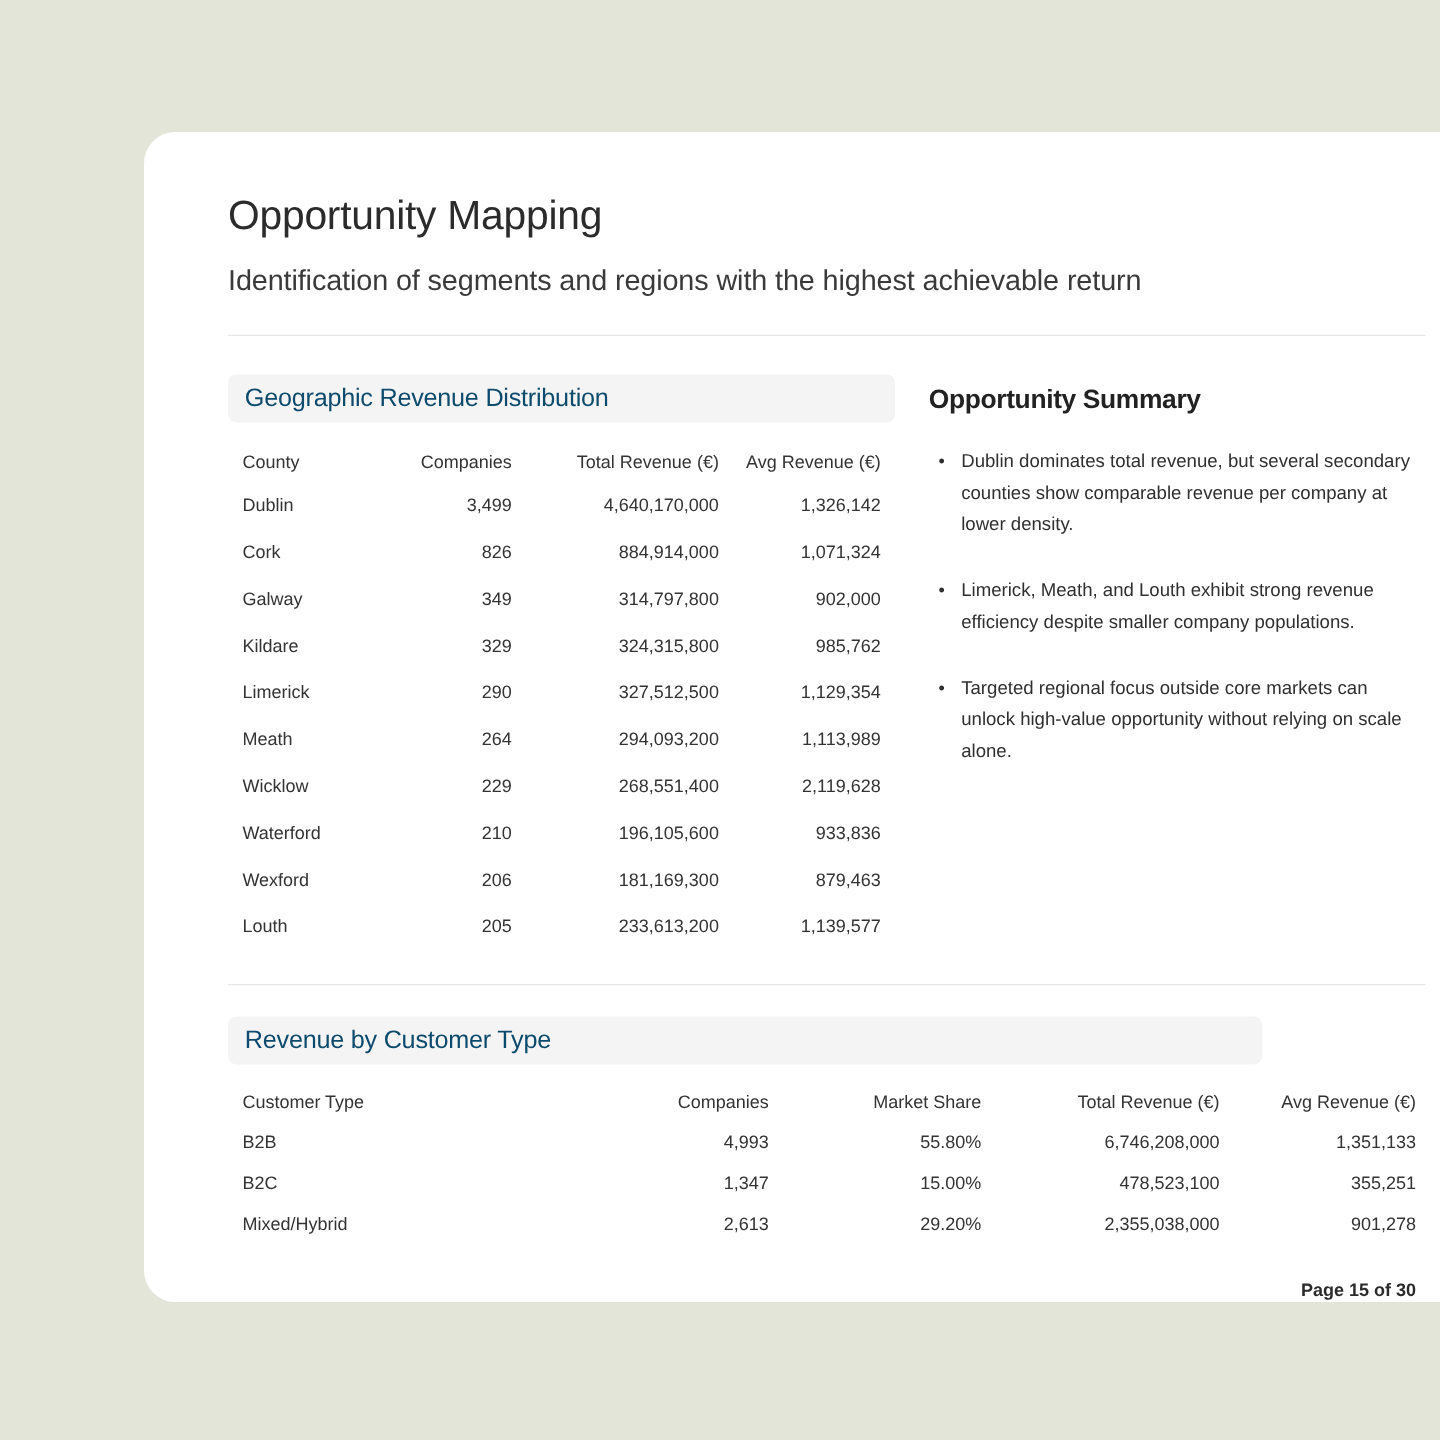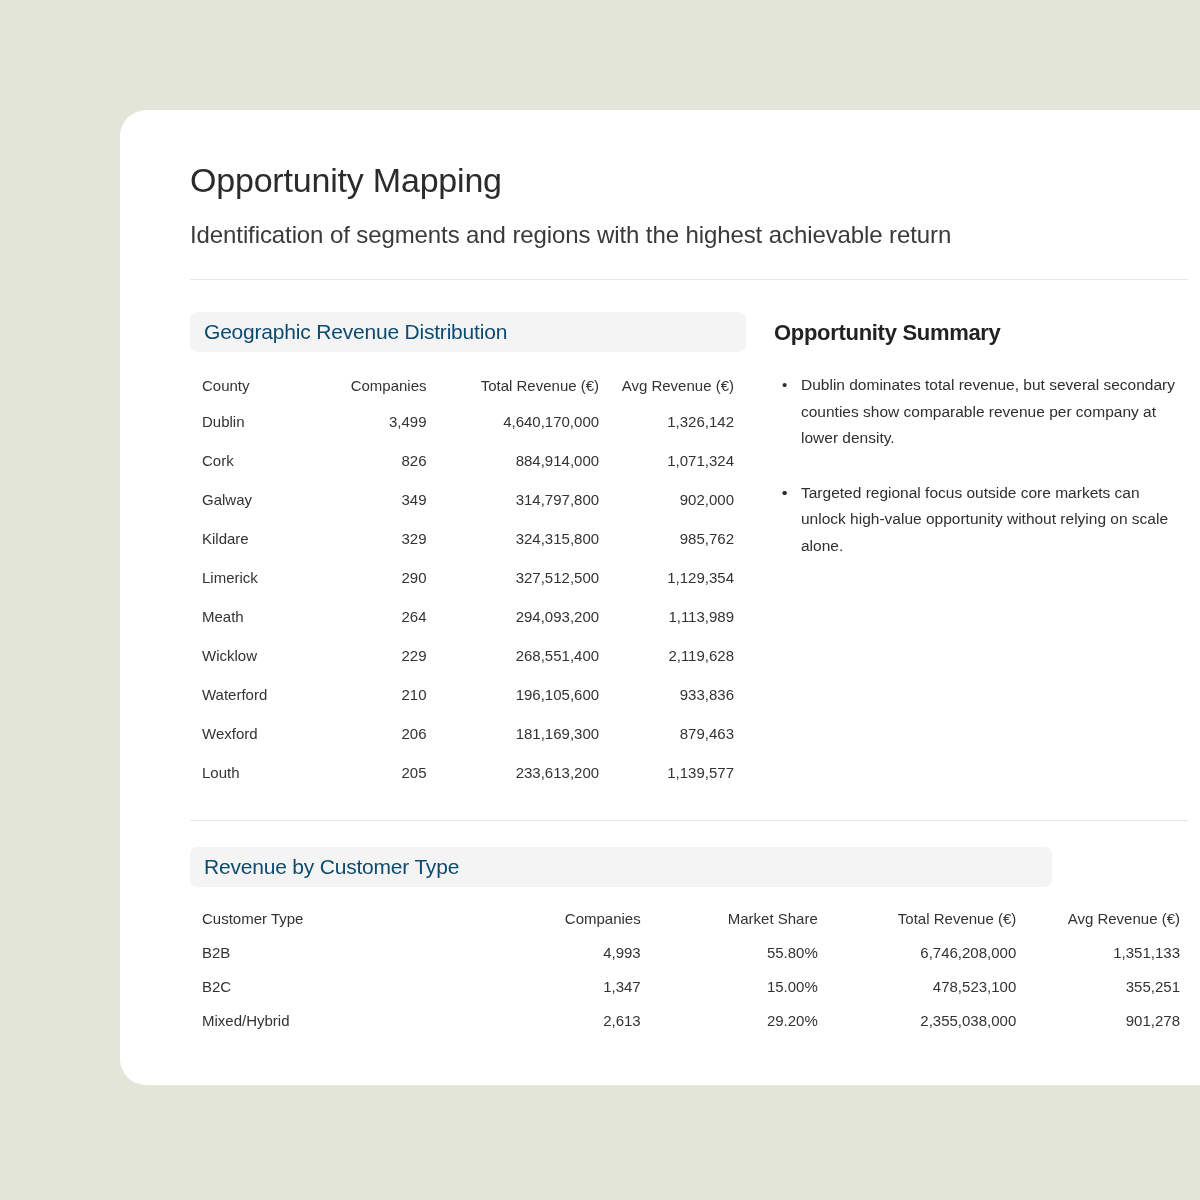--- a/index.html
+++ b/index.html
@@ -245,21 +245,21 @@
               <td>1,139,577</td>
             </tr>
           </tbody>
       </table>
     </div>
 
     <div class="col-right">
       <h2 class="summary-title">Opportunity Summary</h2>
       <ul class="summary-list" id="summary-body">
           <li class="summary-item"><span class="summary-bullet">•</span><span>Dublin dominates total revenue, but several secondary counties show comparable revenue per company at lower density.</span></li>
-          <li class="summary-item"><span class="summary-bullet">•</span></li>
+          <li class="summary-item"><span class="summary-bullet">•</span><span>Limerick, Meath, and Louth exhibit strong revenue efficiency despite smaller company populations.</span></li>
           <li class="summary-item"><span class="summary-bullet">•</span><span>Targeted regional focus outside core markets can unlock high-value opportunity without relying on scale alone.</span></li>
         </ul>
     </div>
 
   </div>
 
   <div class="section-two">
     <div class="rule mid"></div>
     <div class="section-band" style="margin-top:26px;">
       <span class="section-band-title">Revenue by Customer Type</span>
@@ -293,14 +293,15 @@
             <td>Mixed/Hybrid</td>
             <td>2,613</td>
             <td>29.20%</td>
             <td>2,355,038,000</td>
             <td>901,278</td>
           </tr>
         </tbody>
     </table>
   </div>
 
+  <div class="page-footer">Page 15 of 30</div>
 
 </div>
 
 </body></html>

